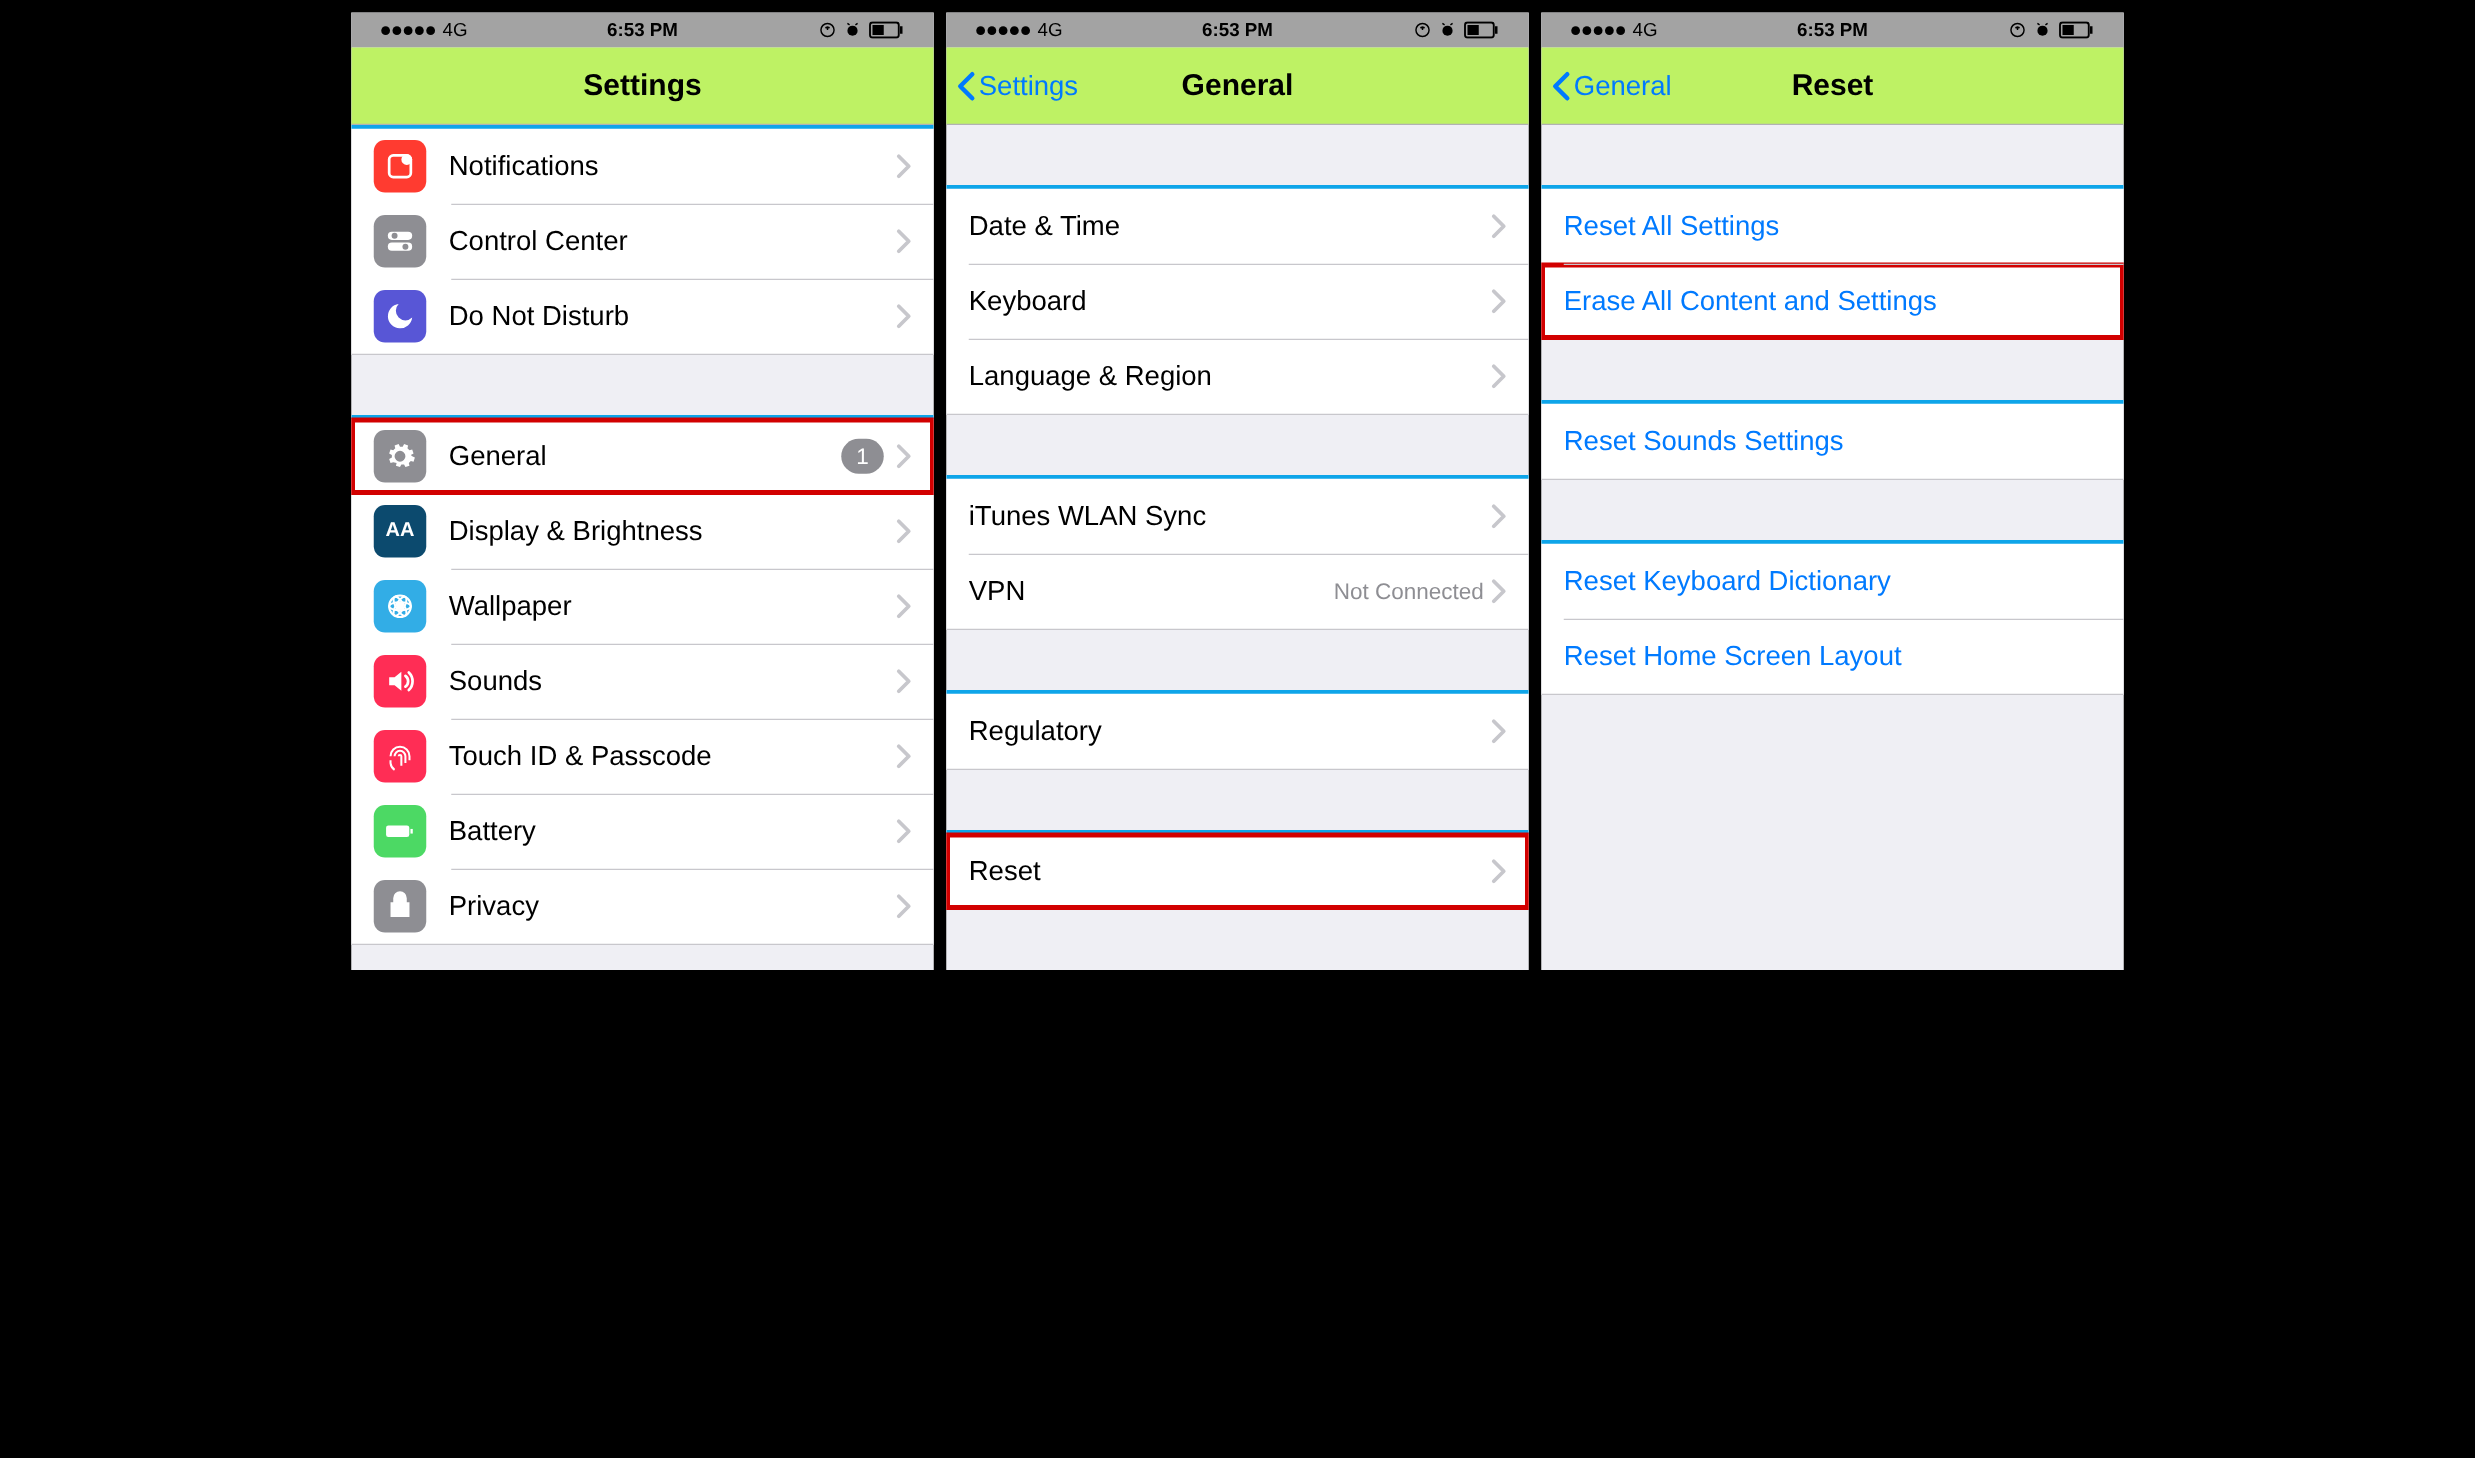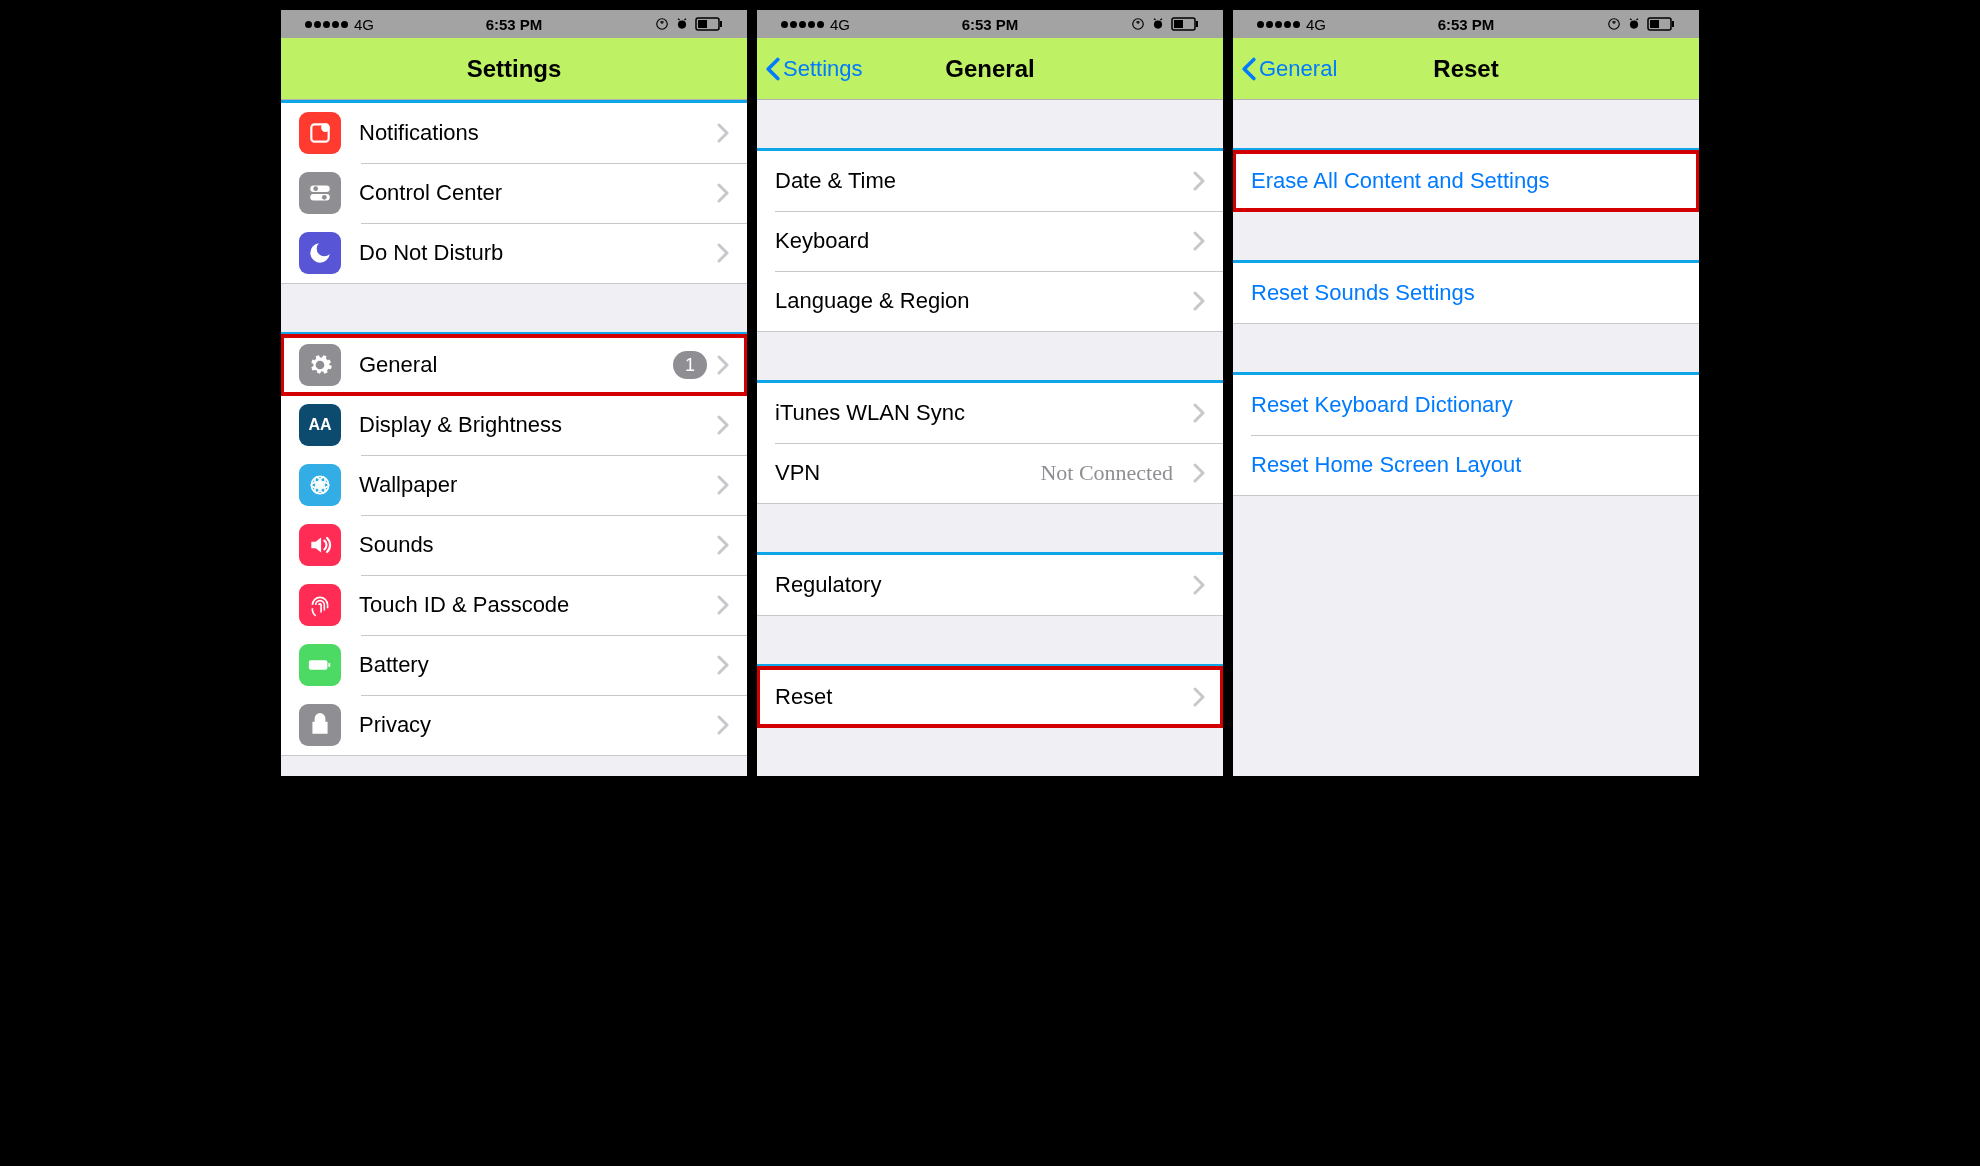--- a/index.html
+++ b/index.html
@@ -93,21 +93,21 @@
     border-radius: 9px;
     margin-right: 18px;
     display: flex;
     align-items: center;
     justify-content: center;
     flex-shrink: 0;
     color: #fff;
   }
   .row .label { font-size: 22px; color: #000; flex: 1; }
   .row .label.blue { color: #007aff; }
-  .row .detail { font-size: 22px; color: #8e8e93; margin-right: 20px; font-family: Liberation Serif, serif; }
+  .row .detail { font-size: 18px; color: #8e8e93; margin-right: 6px; }
   .row .badge {
     background: #8e8e93;
     color: #fff;
     border-radius: 14px;
     min-width: 34px;
     height: 28px;
     display: flex;
     align-items: center;
     justify-content: center;
     font-size: 18px;
@@ -448,20 +448,23 @@
         <svg width="16" height="24" viewBox="0 0 12 20">
             <path d="M10 2 L2 10 L10 18" fill="none" stroke="#007aff" stroke-width="3" stroke-linecap="round" stroke-linejoin="round"></path>
           </svg>
         <span>General</span>
       </div>
       <div class="title">Reset</div>
     </div>
 
     <div class="spacer"></div>
     <div class="group" id="s3g1">
+        <div class="row">
+          <div class="label blue">Reset All Settings</div>
+        </div>
         <div class="row highlight">
           <div class="label blue">Erase All Content and Settings</div>
         </div>
       </div>
     <div class="spacer"></div>
     <div class="group" id="s3g2">
         <div class="row">
           <div class="label blue">Reset Sounds Settings</div>
         </div>
       </div>

